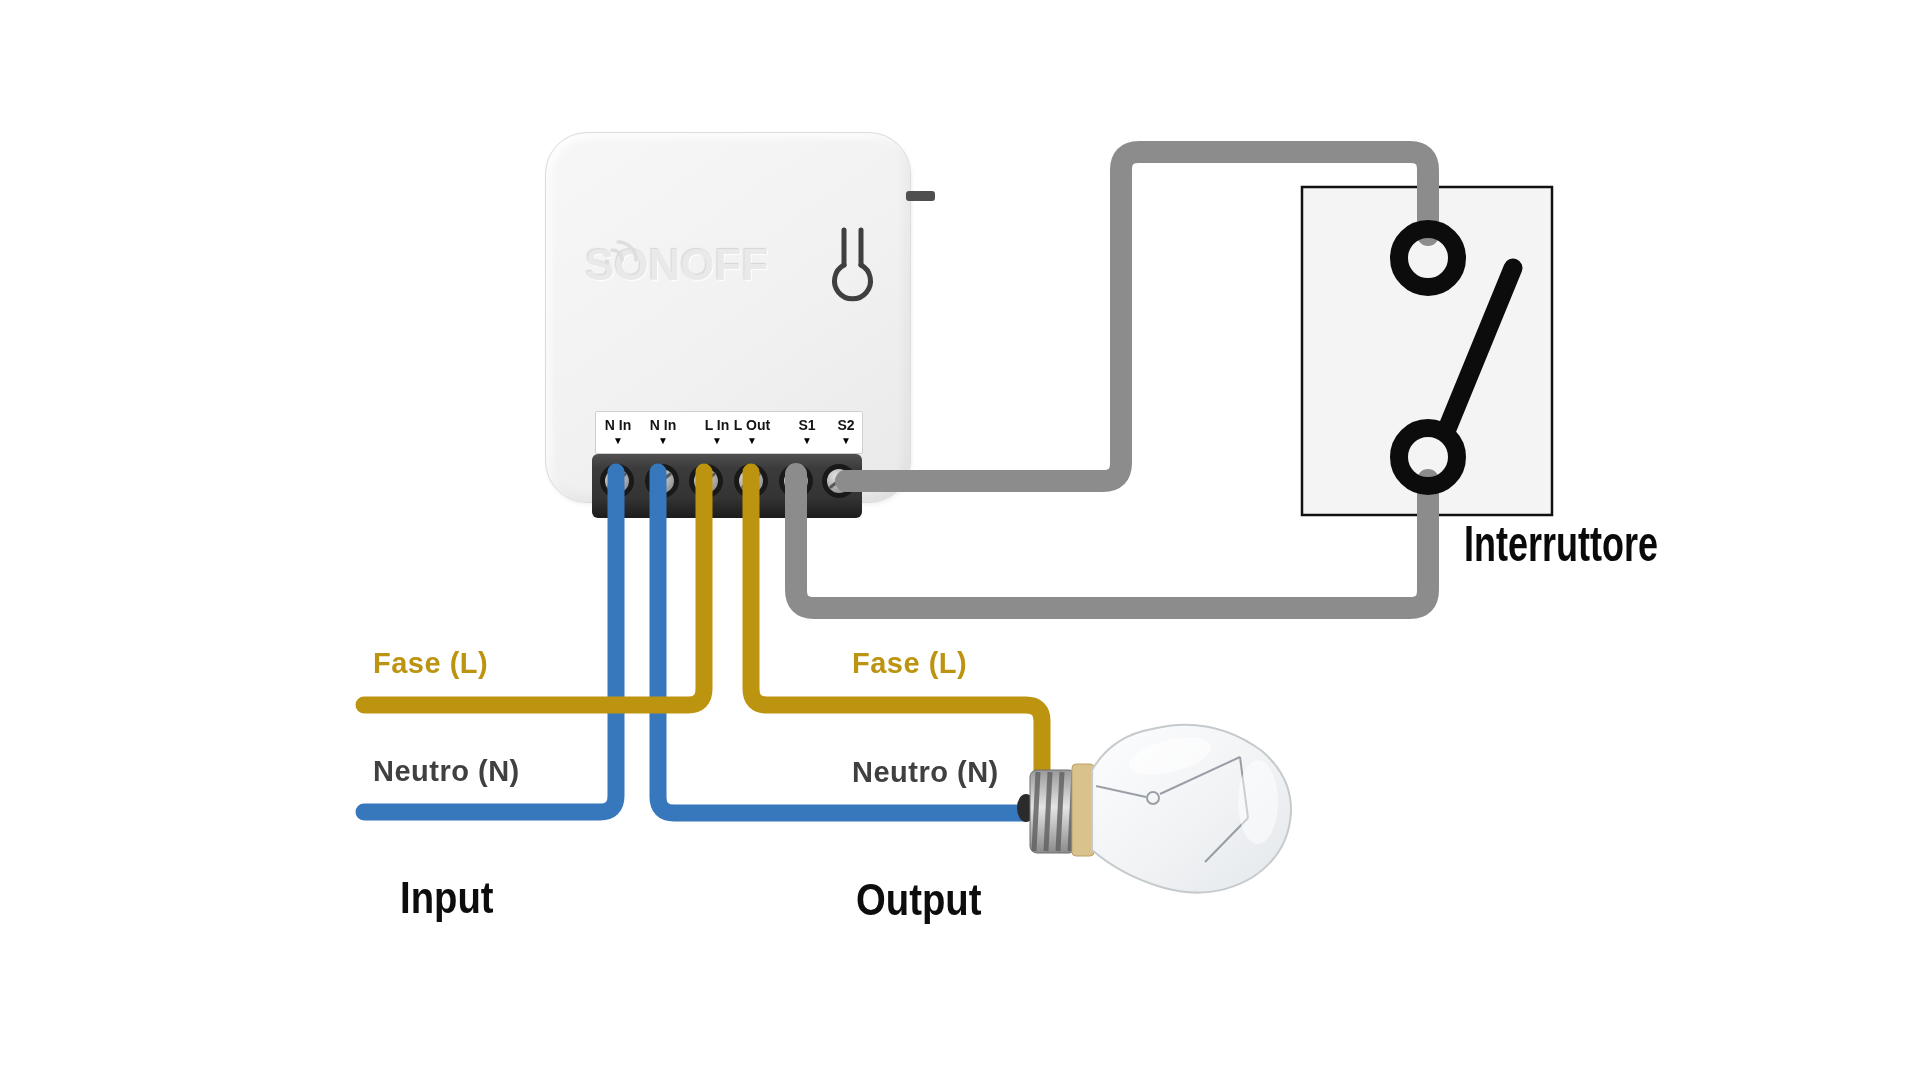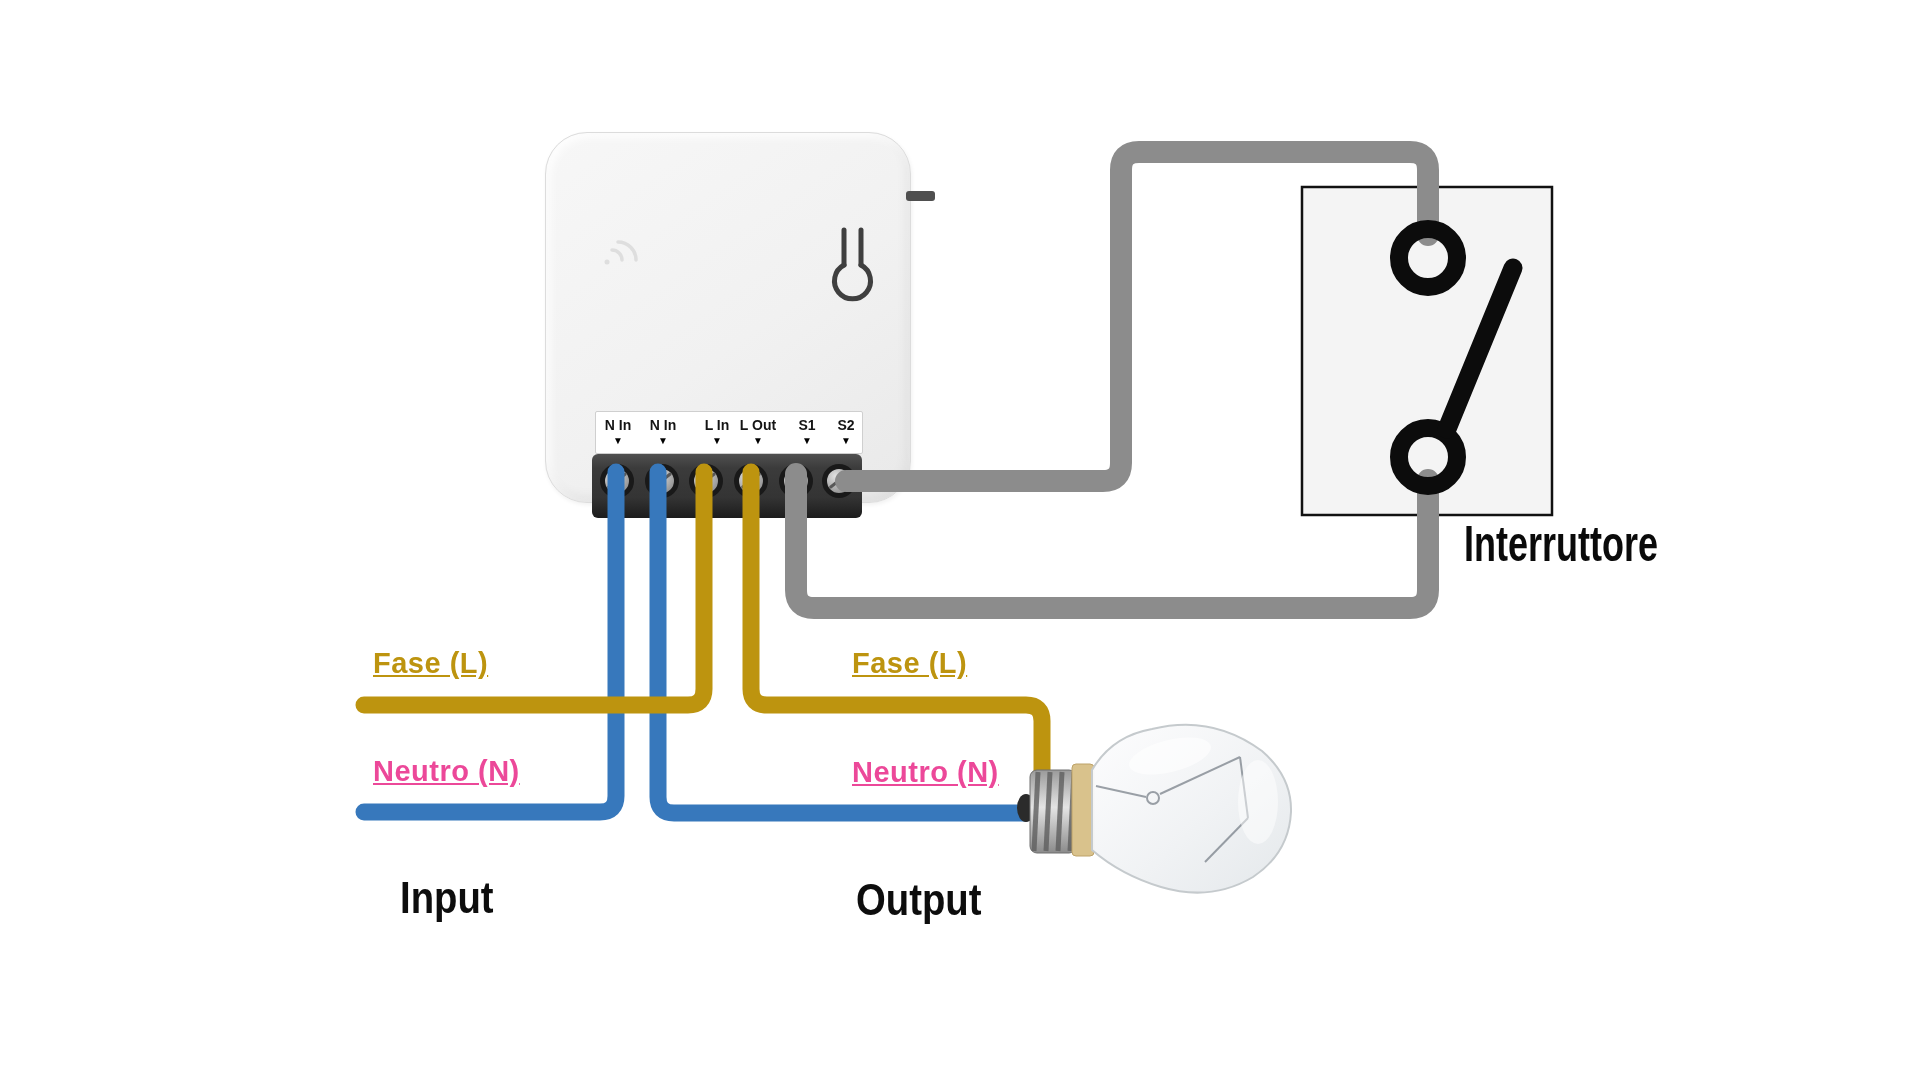--- a/index.html
+++ b/index.html
@@ -43,40 +43,41 @@
   .screw{
     position:absolute;top:10px;width:24px;height:24px;border-radius:50%;
     border:5px solid #191919;
     background:radial-gradient(circle at 35% 30%, #e2e2e2 0%, #b5b5b5 45%, #7d7d7d 100%);
   }
   .screw::after{
     content:"";position:absolute;left:0px;top:10px;width:24px;height:3px;
     background:#585858;transform:rotate(-38deg);border-radius:2px;
   }
   
-  .wire-label{position:absolute;font-weight:bold;font-size:29px;line-height:30px;letter-spacing:.5px;white-space:nowrap;text-decoration:underline;}
+  .wire-label{position:absolute;font-weight:bold;font-size:29px;line-height:30px;letter-spacing:.5px;white-space:nowrap;}
   .fase-color{color:#bd940f;}
-  .neutro-color{color:#ec4899;}
+  .neutro-color{color:#404040;}
   .big-label{
     position:absolute;font-weight:bold;font-size:44px;line-height:46px;color:#0d0d0d;
     transform:scaleX(0.87);transform-origin:left center;white-space:nowrap;
   }
   .switch-label{
     position:absolute;font-weight:bold;font-size:50px;line-height:52px;color:#0a0a0a;
     transform:scaleX(0.72);transform-origin:left center;white-space:nowrap;
   }
   .svg-overlay{position:absolute;left:0;top:0;width:1920px;height:1080px;}
 </style>
 </head>
 <body>
 
 <div id="canvas">
 
   <div class="device"></div>
   <div class="antenna-tab"></div>
+  <div class="sonoff-logo">Sonoff</div>
 
   <svg class="svg-overlay" viewBox="0 0 1920 1080">
     <g stroke="#dedede" stroke-width="3.5" fill="none" stroke-linecap="round">
       <circle cx="607" cy="262" r="2.5" fill="#dedede" stroke="none"></circle>
       <path d="M 612 250 a 10 10 0 0 1 10 10"></path>
       <path d="M 618 242 a 18 18 0 0 1 18 18"></path>
     </g>
     <g stroke="#3f3f3f" stroke-width="5" fill="none" stroke-linecap="round">
       <path d="M 844 265 A 18 18 0 1 0 861 265"></path>
       <path d="M 844 265 L 844 230"></path>
@@ -90,21 +91,21 @@
       <span class="term-arrow">▼</span>
     </div>
     <div class="term-cell" style="left:41px">
       <span class="term-label">N In</span>
       <span class="term-arrow">▼</span>
     </div>
     <div class="term-cell" style="left:95px">
       <span class="term-label">L In</span>
       <span class="term-arrow">▼</span>
     </div>
-    <div class="term-cell" style="left:136px">
+    <div class="term-cell" style="left:130px">
       <span class="term-label">L Out</span>
       <span class="term-arrow">▼</span>
     </div>
     <div class="term-cell" style="left:185px">
       <span class="term-label">S1</span>
       <span class="term-arrow">▼</span>
     </div>
     <div class="term-cell" style="left:224px">
       <span class="term-label">S2</span>
       <span class="term-arrow">▼</span>

